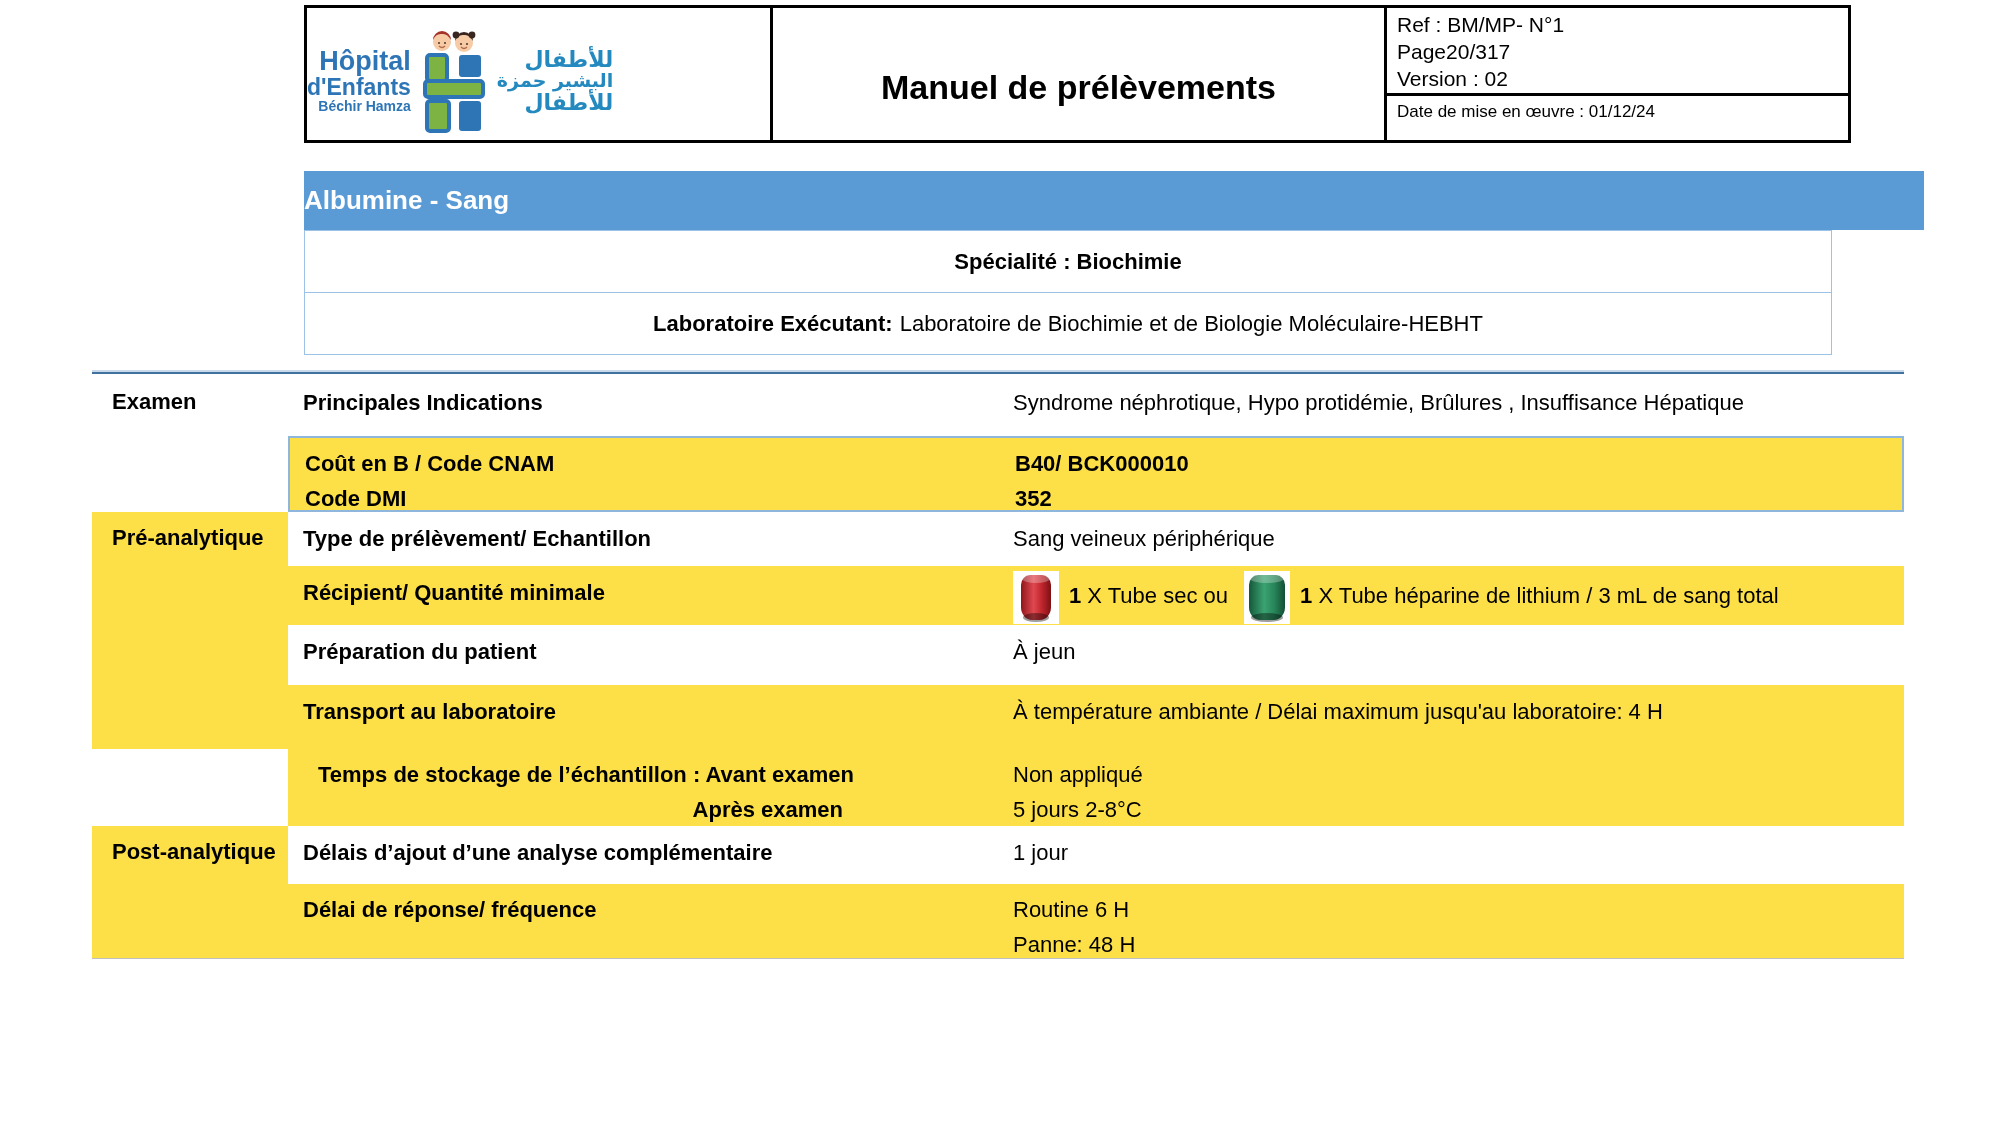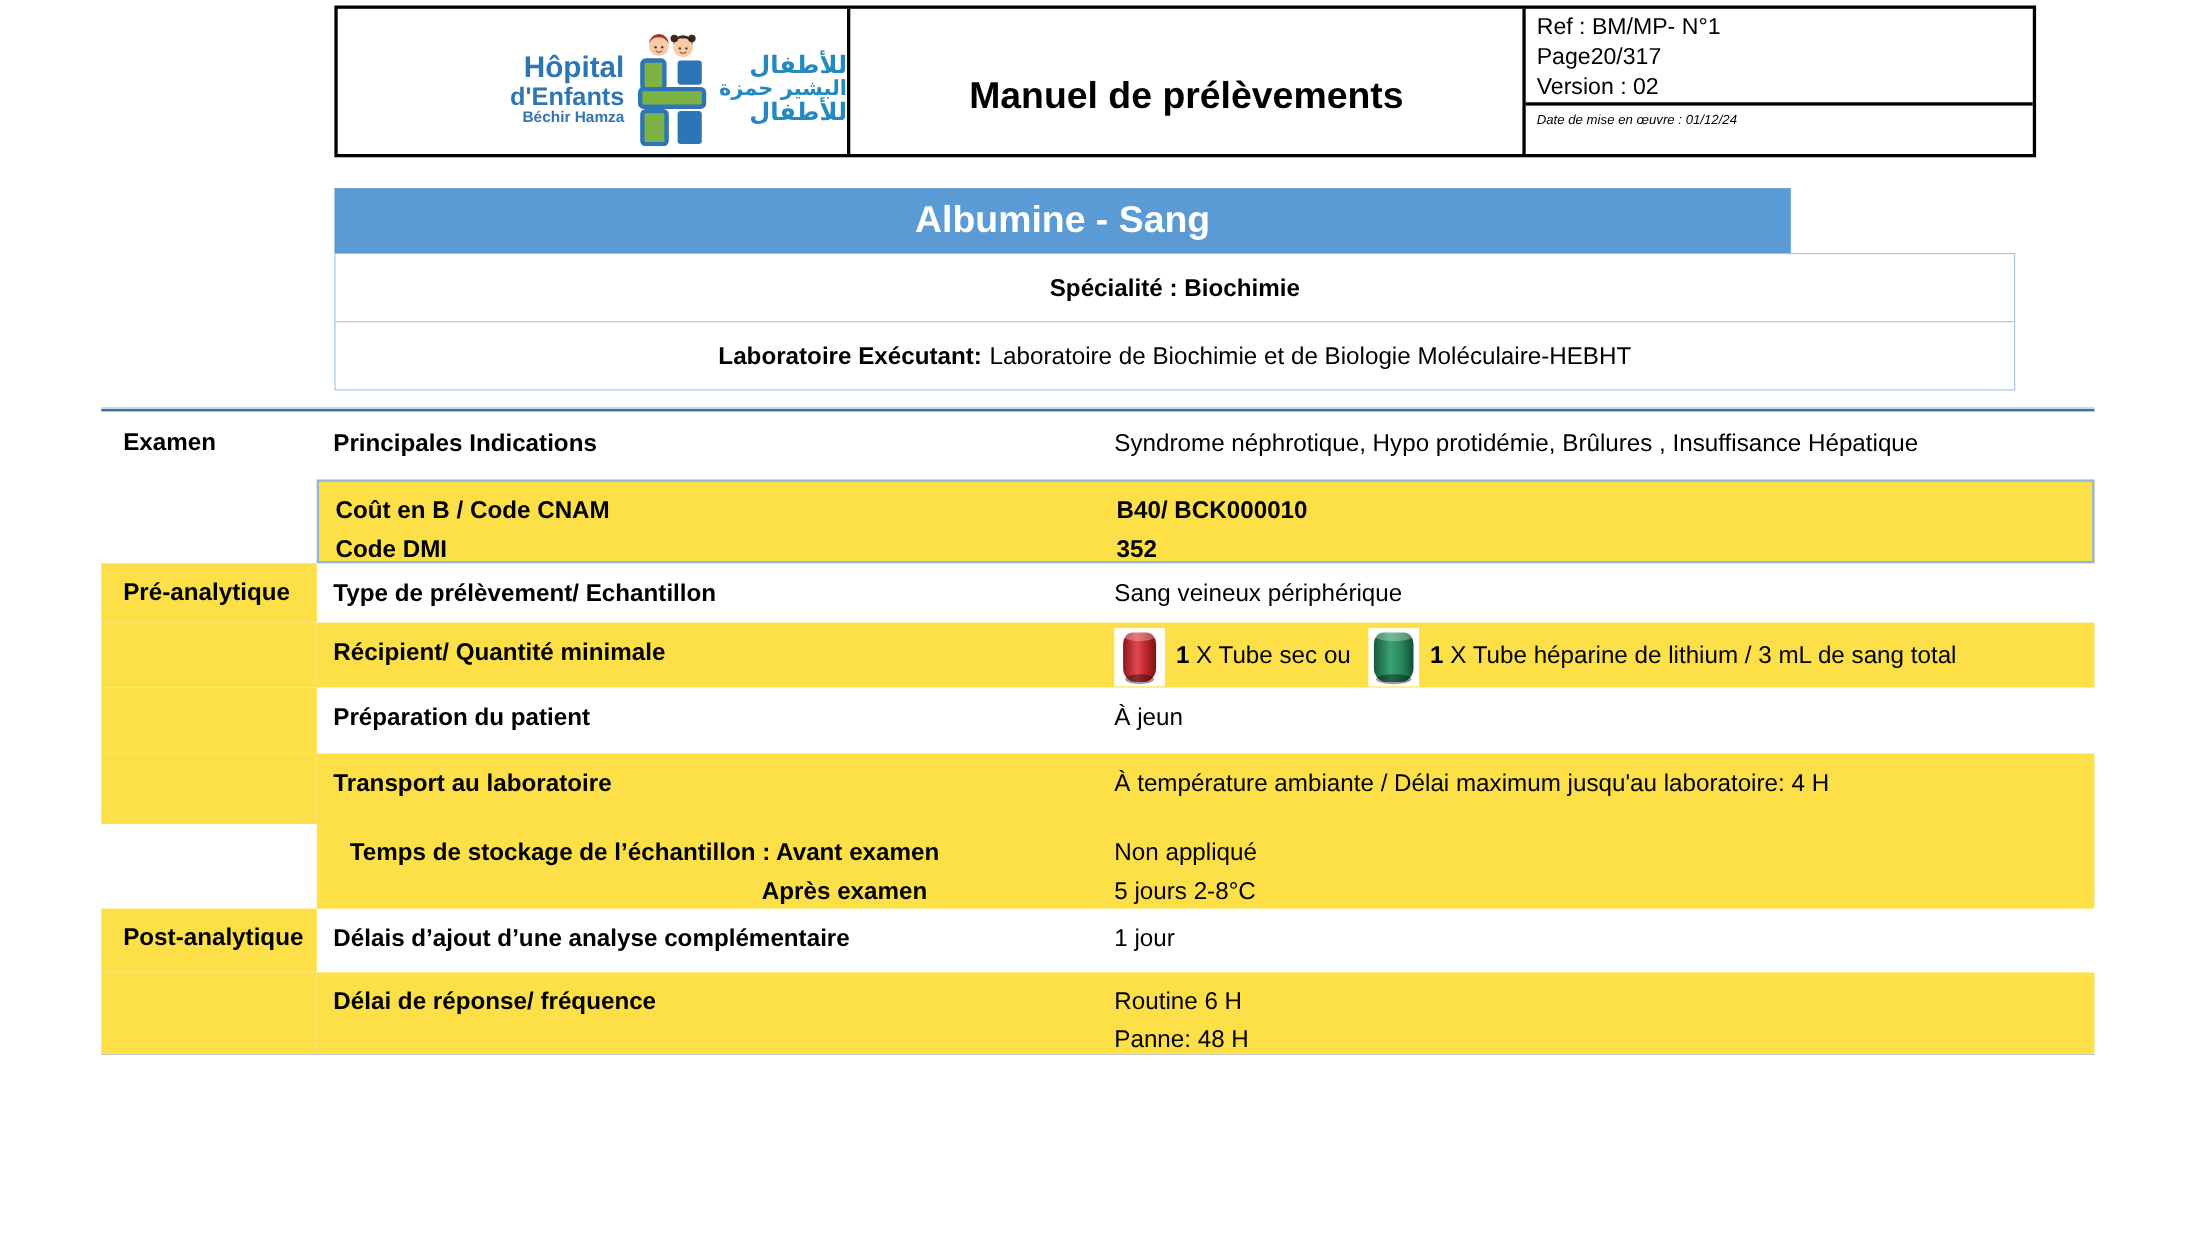--- a/index.html
+++ b/index.html
@@ -1,40 +1,40 @@
 <!DOCTYPE html>
 <html><head>
 <meta charset="utf-8">
 <style>
   html,body{margin:0;padding:0;background:#ffffff;}
   body{width:2000px;height:1125px;position:relative;font-family:"Liberation Sans",sans-serif;color:#000;}
 
   
   .header-table{position:absolute;left:304px;top:5px;width:1547px;height:138px;border:3px solid #000;box-sizing:border-box;display:flex;background:#fff;}
-  .cell-logo{width:466px;border-right:3px solid #000;box-sizing:border-box;display:flex;align-items:center;justify-content:flex-end;}
+  .cell-logo{width:466px;border-right:3px solid #000;box-sizing:border-box;display:flex;align-items:center;justify-content:flex-start;}
   .cell-title{width:614px;border-right:3px solid #000;box-sizing:border-box;display:flex;align-items:center;justify-content:center;padding-top:26px;}
   .doc-title{font-size:34px;font-weight:bold;}
   .cell-ref{flex:1;display:flex;flex-direction:column;box-sizing:border-box;}
   .ref-top{height:88px;border-bottom:3px solid #000;box-sizing:border-box;padding:3px 0 0 10px;font-size:21px;line-height:27px;}
-  .ref-bottom{flex:1;padding:6px 0 0 10px;font-size:12px;font-style:italic;}
+  .ref-bottom{flex:1;padding:6px 0 0 10px;font-size:17px;}
 
   
   .logo{display:flex;align-items:center;gap:8px;margin-top:14px;}
   .logo-fr{text-align:right;color:#2E75B6;font-weight:bold;line-height:1.02;}
   .logo-fr .l1{font-size:27px;}
   .logo-fr .l2{font-size:23px;}
   .logo-fr .l3{font-size:14px;}
   .logo-mark{position:relative;width:70px;height:104px;}
   .logo-ar{text-align:right;color:#2389BE;font-weight:bold;font-family:"DejaVu Sans",sans-serif;line-height:1.05;}
   .logo-ar .a1{font-size:22px;}
   .logo-ar .a2{font-size:19px;}
   .logo-ar .a3{font-size:22px;}
 
   
-  .banner{position:absolute;left:304px;top:171px;width:1324px;height:59px;display:flex;align-items:center;justify-content:center;color:#fff;font-size:34px;font-weight:bold;}
+  .banner{position:absolute;left:304px;top:171px;width:1620px;height:59px;display:flex;align-items:center;color:#fff;font-size:26px;font-weight:bold;}
   .specbox{position:absolute;left:304px;top:230px;width:1528px;height:125px;border:1px solid #9CC3E6;box-sizing:border-box;}
   .specrow{height:62px;border-bottom:1px solid #9CC3E6;display:flex;align-items:center;justify-content:center;font-size:22px;font-weight:bold;box-sizing:border-box;}
   .labrow{height:61px;display:flex;align-items:center;justify-content:center;font-size:22px;box-sizing:border-box;}
   .labrow .lab-label{font-weight:bold;margin-right:7px;}
 
   
   .mtable{position:absolute;left:92px;top:370px;width:1812px;}
   .rule{height:4px;background:linear-gradient(to bottom,#C9DAEC 0 2px,#41719C 2px);margin-bottom:2px;}
   .row{display:flex;font-size:22px;}
   .cat{width:196px;box-sizing:border-box;padding:13px 0 0 20px;font-weight:bold;}

